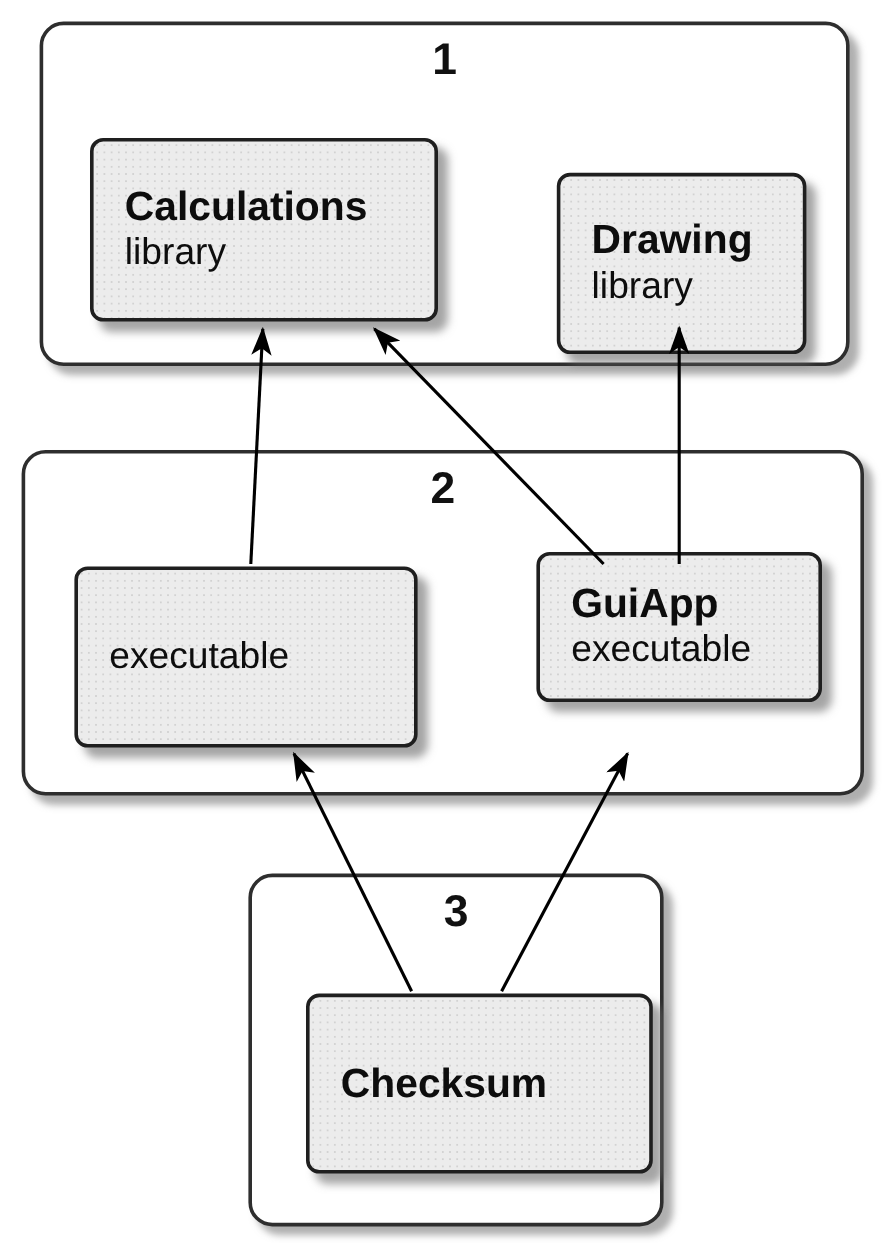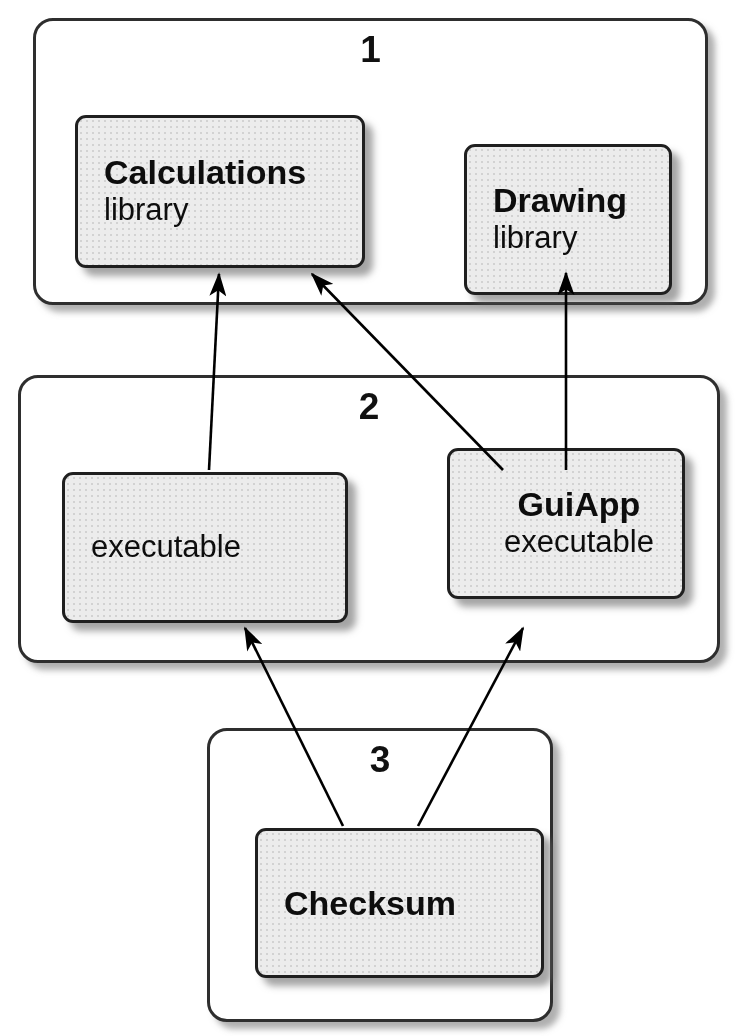--- a/index.html
+++ b/index.html
@@ -59,21 +59,21 @@
   }
   .node-subtitle {
     font-size: 31px;
     font-weight: normal;
     color: #0d0d0d;
     line-height: 1.25;
   }
   #node-calculations { left: 75px;  top: 115px; width: 290px; height: 153px; }
   #node-drawing      { left: 464px; top: 116px; width: 208px; height: 151px; margin-top: 28px; }
   #node-terminalapp  { left: 62px;  top: 472px; width: 286px; height: 151px; }
-  #node-guiapp       { left: 447px; top: 448px; width: 238px; height: 151px; align-items: center; }
+  #node-guiapp       { left: 447px; top: 460px; width: 238px; height: 125px; }
   #node-checksum     { left: 255px; top: 828px; width: 289px; height: 150px; }
 
   
   #arrows {
     position: absolute;
     left: 0;
     top: 0;
     width: 743px;
     height: 1036px;
     pointer-events: none;

